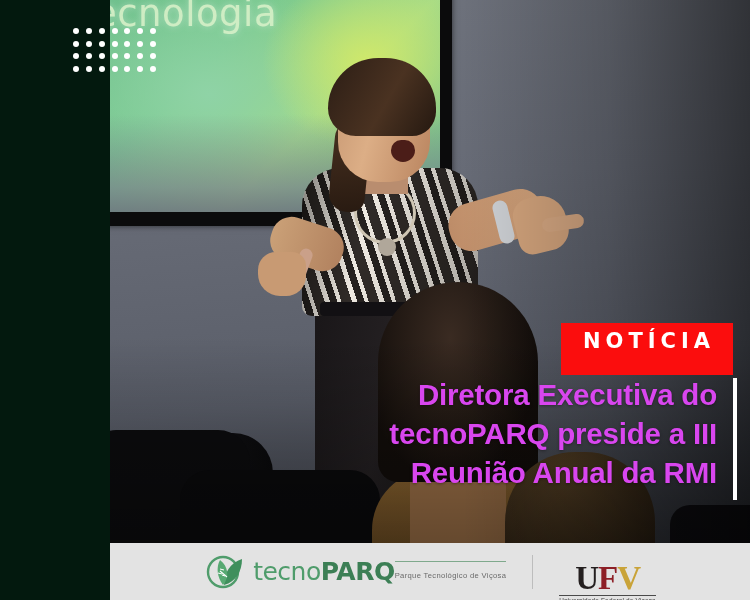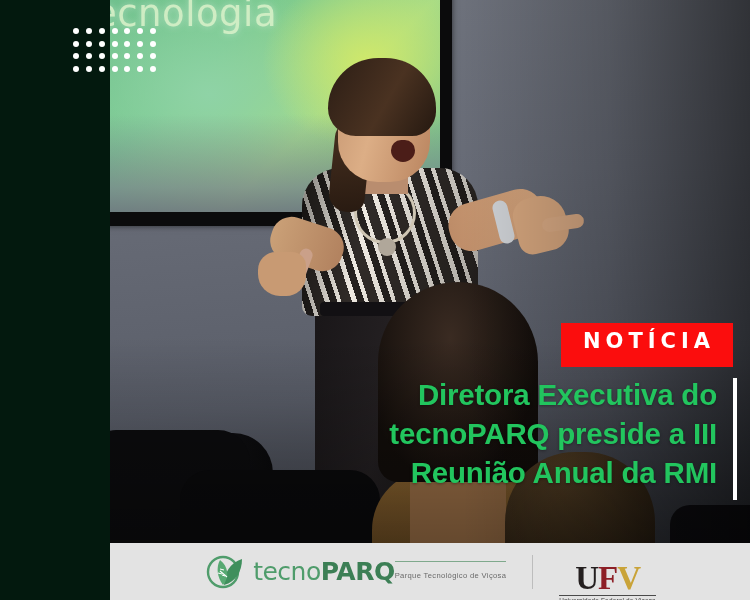--- a/index.html
+++ b/index.html
@@ -272,31 +272,31 @@
   }
 
   
   .badge {
     position:absolute; right:17px; top:323px;
     background:#fb0d0d;
     color:#ffffff;
     font-size:21px;
     font-weight:700;
     letter-spacing:5px;
-    padding:6px 18px 14px 22px;
+    padding:6px 18px 22px 22px;
     z-index:8;
     font-family:"DejaVu Sans", sans-serif;
   }
 
   
   .headline {
     position:absolute; right:33px; top:375px;
     width:420px;
     text-align:right;
-    color:#22c55e;
+    color:#d946ef;
     font-size:29.5px;
     line-height:1.33;
     font-weight:700;
     letter-spacing:-0.2px;
     z-index:8;
     text-shadow:0 1px 3px rgba(0,0,0,.35);
   }
   .headline-rule {
     position:absolute; left:733px; top:378px;
     width:4px; height:122px;

